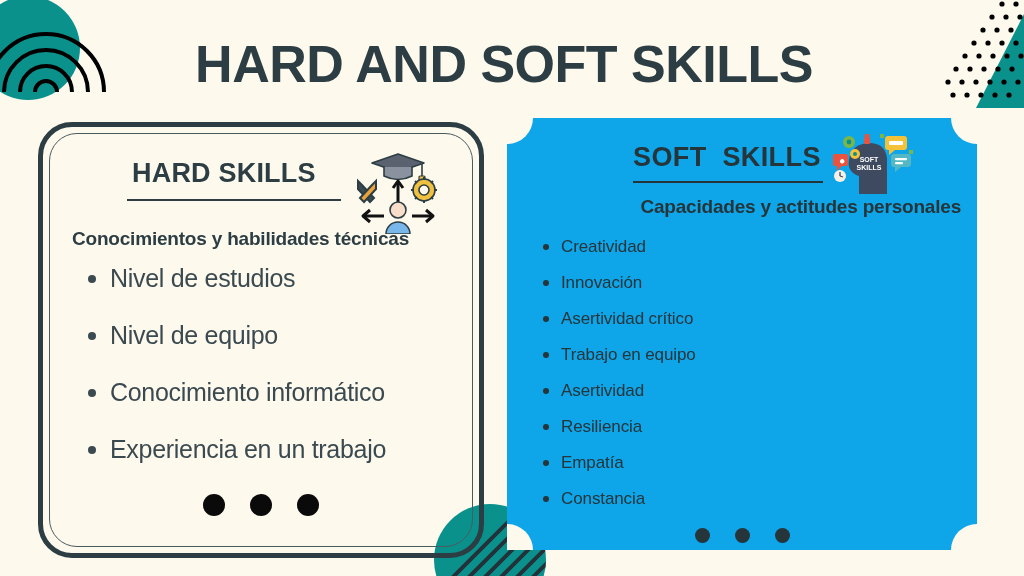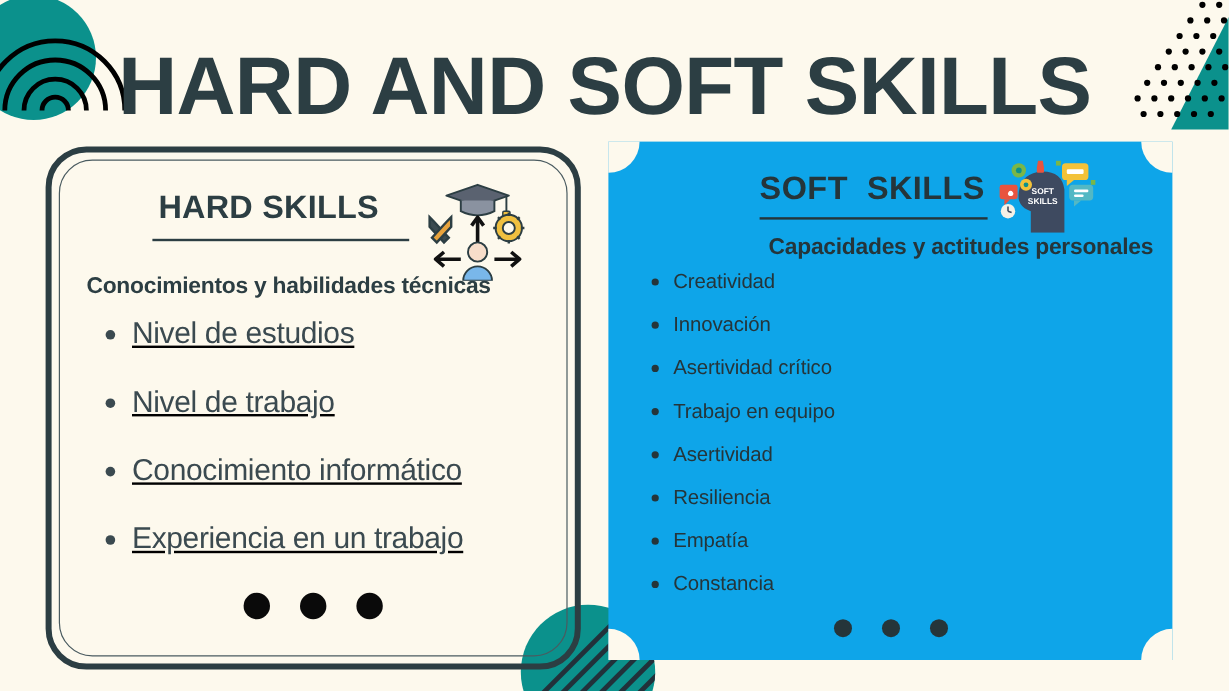--- a/index.html
+++ b/index.html
@@ -21,21 +21,21 @@
   #deco-topleft { left: -34px; top: -30px; width: 160px; height: 160px; }
   #deco-topright { right: 0; top: 0; width: 118px; height: 122px; }
   #deco-bottom { left: 430px; bottom: -44px; width: 120px; height: 120px; }
 
   
   #page-title {
     position: absolute;
     left: 0; right: 16px;
     top: 38px;
     text-align: center;
-    font-size: 68px;
+    font-size: 52px;
     font-weight: bold;
     letter-spacing: -0.5px;
     color: #2c3e43;
     line-height: 1;
   }
 
   
   #cards {
     position: absolute;
     left: 0; top: 118px;
@@ -111,21 +111,20 @@
     font-weight: bold;
     color: #2c3e43;
     margin-top: 2px;
     letter-spacing: -0.2px;
   }
 
   #hard-list {
     list-style: none;
     margin: 16px 0 0 0;
     padding: 0 0 0 38px;
-    text-decoration: underline;
   }
   #hard-list li {
     position: relative;
     font-size: 25px;
     color: #3b4a50;
     line-height: 1;
     margin-bottom: 32px;
     letter-spacing: -0.3px;
   }
   #hard-list li::before {
@@ -207,21 +206,21 @@
     font-size: 19px;
     font-weight: bold;
     color: #25353a;
     text-align: right;
     margin-top: 6px;
     letter-spacing: -0.2px;
   }
 
   #soft-columns {
     display: flex;
-    margin-top: 8px;
+    margin-top: 20px;
     padding-left: 16px;
   }
   #soft-columns ul {
     list-style: none;
     margin: 0;
     padding: 0;
   }
   #soft-col-left { width: 214px; }
   #soft-col-right { width: 220px; padding-top: 0px; }
   #soft-columns li {
@@ -370,21 +369,21 @@
           </g>
           <circle cx="46" cy="62" r="8" fill="#f7ddca" stroke="#2c3e43" stroke-width="1.6"></circle>
           <path d="M34 86 A12 12 0 0 1 58 86 Z" fill="#79b7ea" stroke="#2c3e43" stroke-width="1.6"></path>
         </svg>
       </div>
 
       <div id="hard-subtitle">Conocimientos y habilidades técnicas</div>
 
       <ul id="hard-list">
         <li>Nivel de estudios</li>
-        <li>Nivel de trabajo</li>
+        <li>Nivel de equipo</li>
         <li>Conocimiento informático</li>
         <li>Experiencia en un trabajo</li>
       </ul>
 
       <div class="dots-row" id="hard-dots">
         <span class="dot"></span>
         <span class="dot"></span>
         <span class="dot"></span>
       </div>
     </div>

